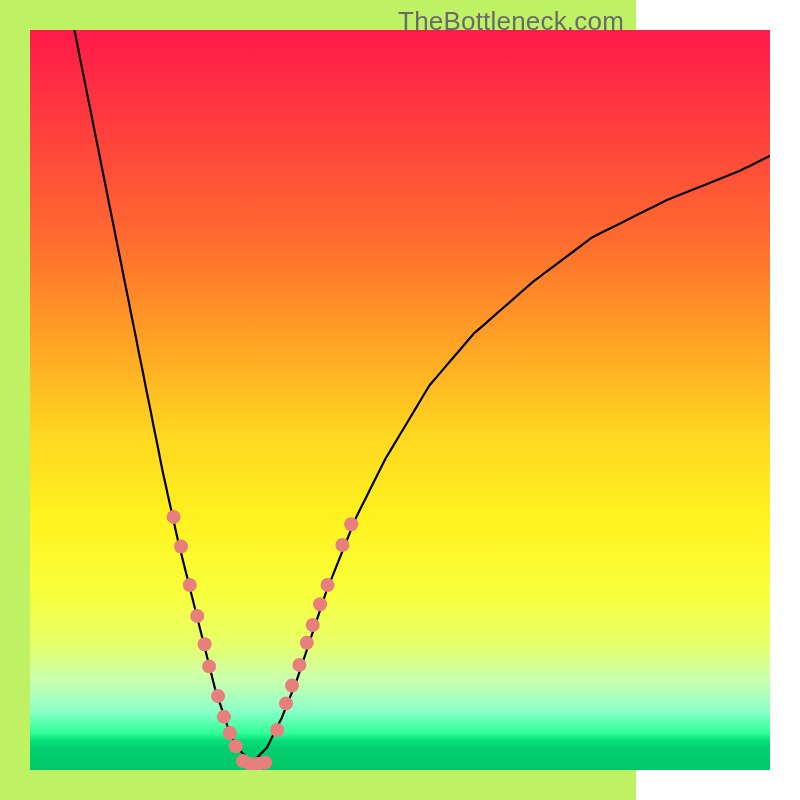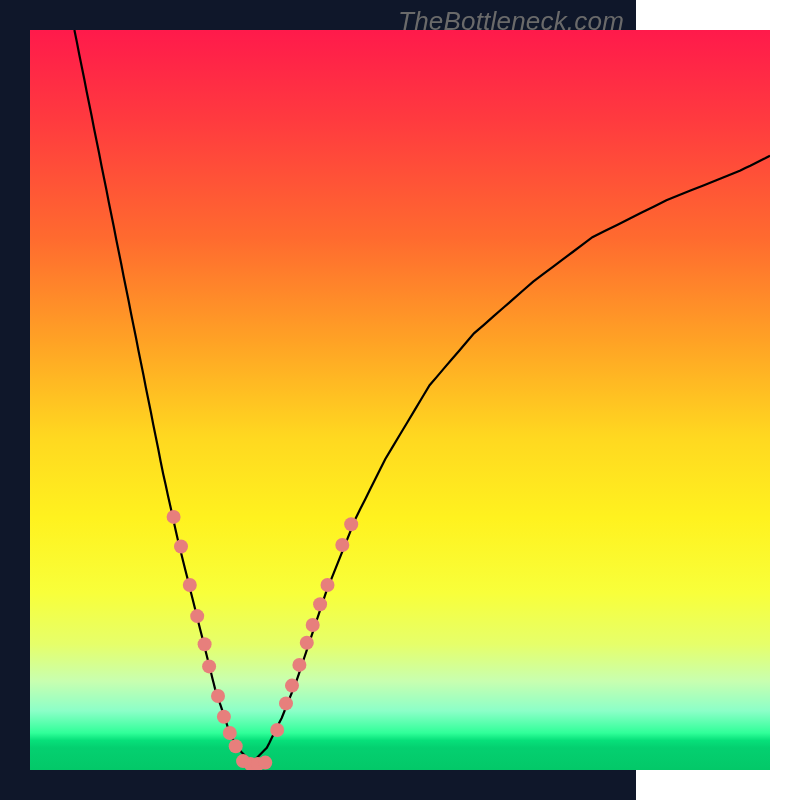--- a/index.html
+++ b/index.html
@@ -7,22 +7,21 @@
     padding: 0;
     width: 800px;
     height: 800px;
     overflow: hidden;
     font-family: Arial, Helvetica, sans-serif;
   }
   .frame {
     position: relative;
     width: 636px;
     height: 800px;
-    background: #0f172a;
-    font-style: italic;
+    background: #bef264;
   }
   .plot-area {
     position: absolute;
     left: 30px;
     top: 30px;
     width: 740px;
     height: 740px;
     background: linear-gradient(to bottom,
       #ff1a4b 0%,
       #ff3a3f 12%,

